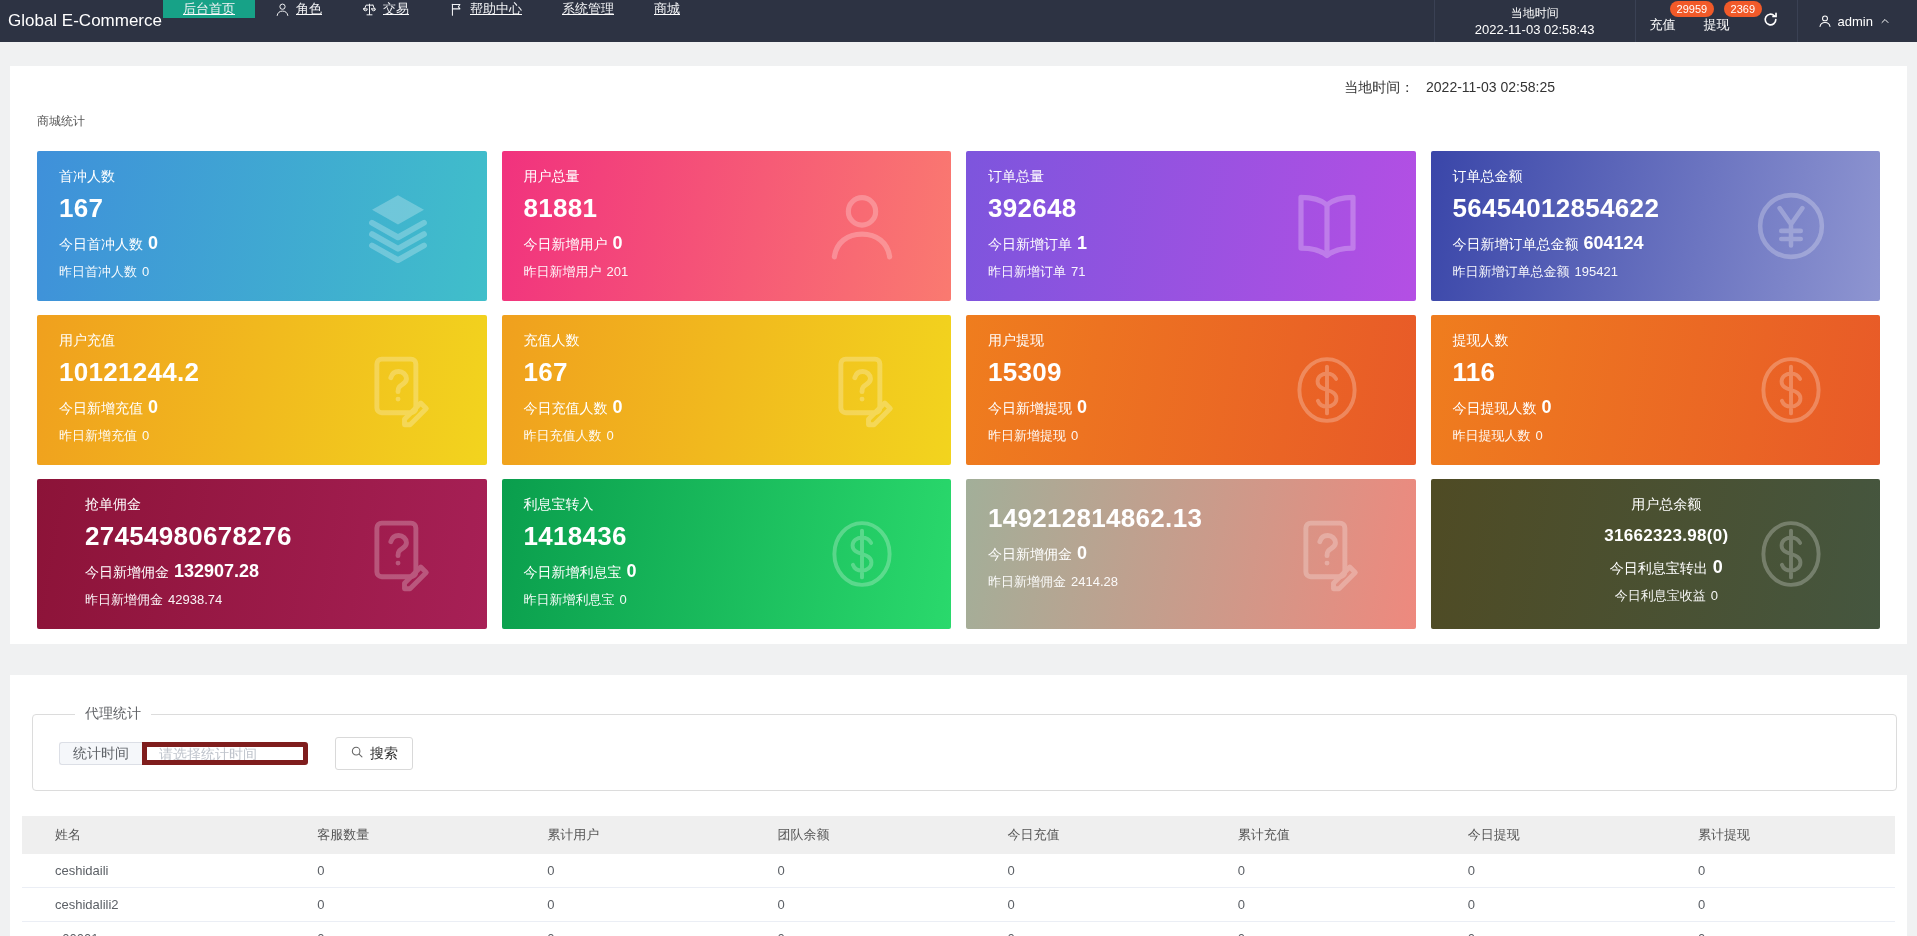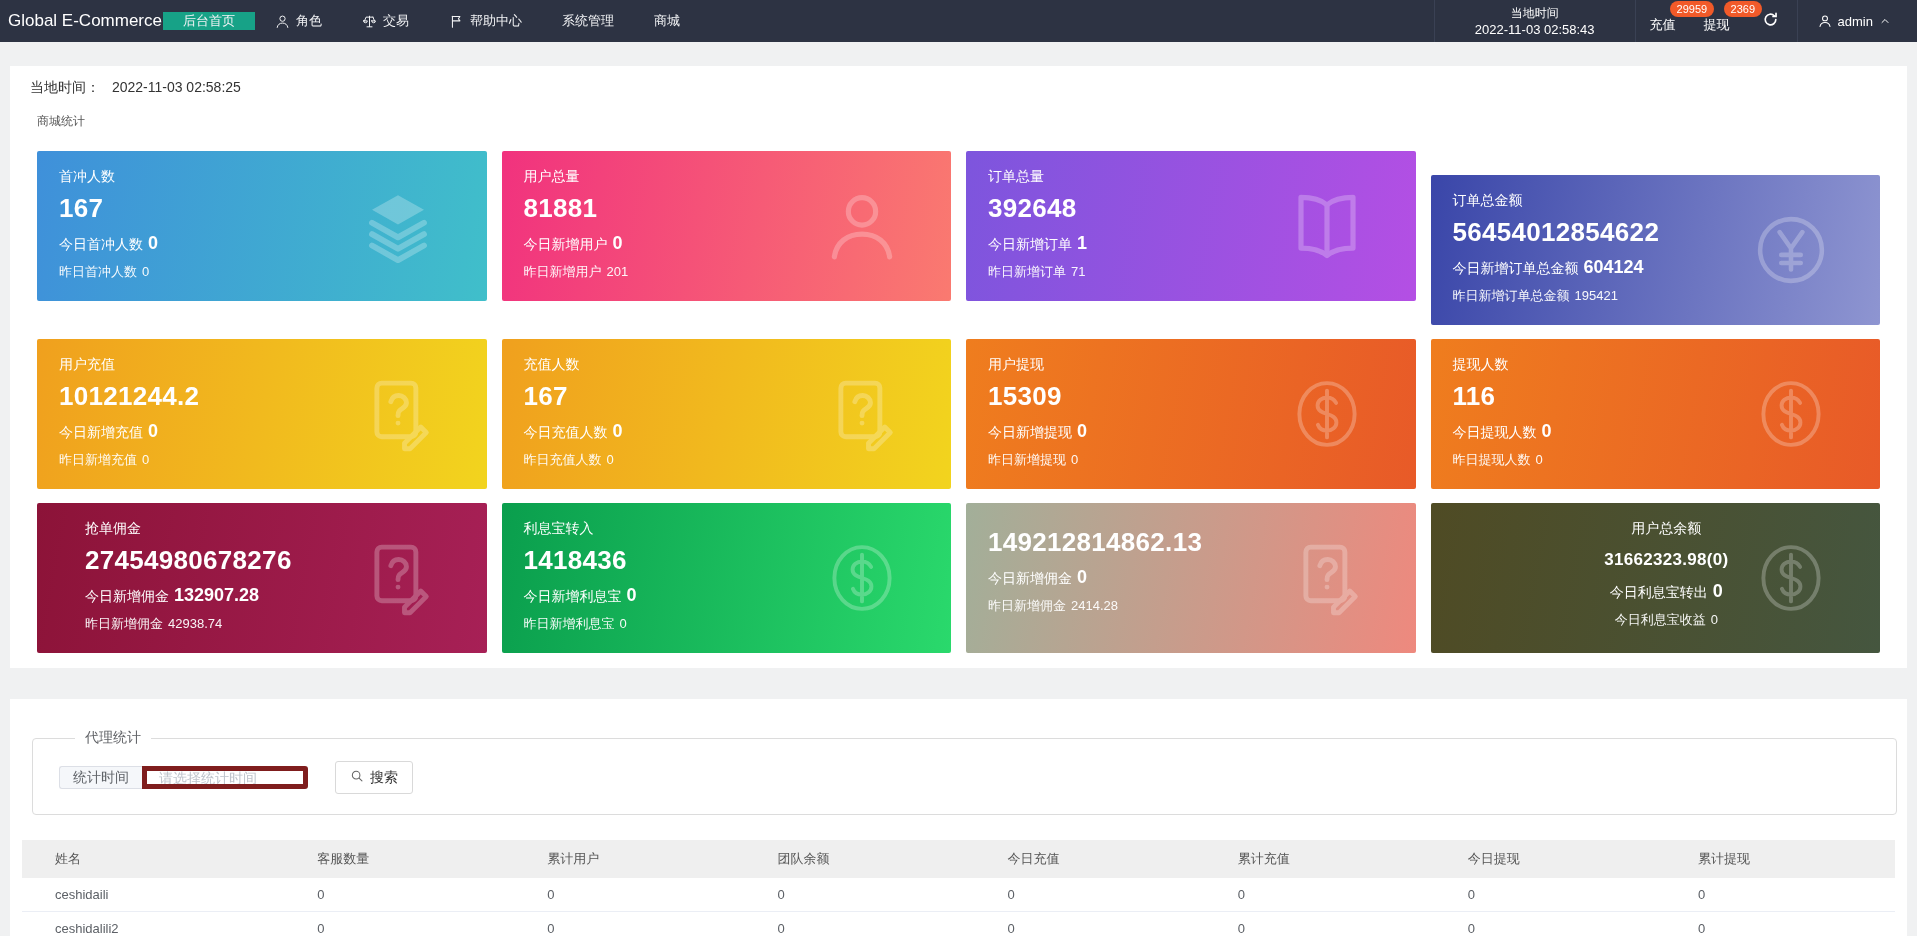--- a/index.html
+++ b/index.html
@@ -2,41 +2,41 @@
 <html><head>
 <meta charset="utf-8">
 <style>
   * { margin:0; padding:0; box-sizing:border-box; }
   html,body { width:1917px; height:936px; overflow:hidden; }
   body { background:#f0f1f2; font-family:"Liberation Sans","DejaVu Sans",sans-serif; }
 
   
   .topbar { height:42px; background:#2d3343; display:flex; align-items:stretch; color:#fff; }
   .brand { width:163px; display:flex; align-items:center; padding-left:8px; font-size:17px; white-space:nowrap; overflow:hidden; }
-  .main-nav { display:flex; align-items:center; }
+  .main-nav { display:flex; align-items:flex-start;text-decoration:underline; }
   .nav-item { display:flex; align-items:center; padding:0 20px; font-size:13px; cursor:pointer; color:#f2f3f5; }
   .nav-item.active { background:#17a287; }
   .nav-ic { width:15px; height:15px; margin-right:6px; display:inline-flex; }
   .nav-ic svg { width:100%; height:100%; }
   .topbar-right { margin-left:auto; display:flex; align-items:stretch; }
   .time-block { display:flex; flex-direction:column; justify-content:center; align-items:center; padding:0 40px; border-left:1px solid #3a4154; border-right:1px solid #3a4154; }
   .time-block .t1 { font-size:12px; line-height:16px; }
   .time-block .t2 { font-size:13px; line-height:17px; }
   .badge-item { position:relative; display:flex; align-items:center; padding:8px 14px 0 14px; font-size:13px; cursor:pointer; }
   .badge { position:absolute; top:1px; left:34px; background:#f15a29; border-radius:9px; padding:1px 7px; font-size:11px; line-height:14px; }
   .icon-btn { display:flex; align-items:center; padding:0 18px; cursor:pointer; }
   .icon-btn svg { width:17px; height:17px; }
   .admin-menu { display:flex; align-items:center; gap:6px; padding:0 26px 0 20px; font-size:13px; border-left:1px solid #3a4154; cursor:pointer; }
   .admin-menu .sm svg { width:14px; height:14px; display:block; }
   .admin-menu .caret svg { width:12px; height:12px; display:block; }
 
   
   .panel { background:#fff; margin:0 10px; }
   .panel1 { margin-top:24px; padding-bottom:15px; }
-  .time-row { padding-top:13px; text-align:left; padding-right:352px; font-size:14px; color:#333;padding-left:20px; }
+  .time-row { padding-top:13px; text-align:right; padding-right:352px; font-size:14px; color:#333;padding-left:20px; }
   .time-row .lbl { margin-right:8px; }
   .section-label { margin:16px 0 0 27px; font-size:12px; color:#555; }
 
   .stats-grid { display:grid; grid-template-columns:repeat(4,1fr); gap:14px 15px; margin:21px 27px 0 27px; }
   .card { position:relative; height:150px; border-radius:2px; color:#fff; padding:16px 0 0 22px; overflow:hidden; }
   .card-title { font-size:14px; line-height:18px; }
   .card-value { font-size:26px; line-height:38px; font-weight:bold; margin-top:4px; letter-spacing:.3px; }
   .card.small-value .card-value { font-size:17px; line-height:30px; margin-top:8px; }
   .card-line2 { font-size:14px; line-height:26px; margin-top:3px; }
   .card-line2 b { font-size:18px; margin-left:5px; }
@@ -174,21 +174,21 @@
       <div class="card" style="background: linear-gradient(100deg, rgb(125, 85, 221), rgb(180, 79, 228));">
         <div class="card-title">订单总量</div>
         <div class="card-value">392648</div>
         <div class="card-line2"><span>今日新增订单</span><b>1</b></div>
         <div class="card-line3"><span>昨日新增订单</span><span class="v">71</span></div>
         <span class="big-icon"><svg viewBox="0 0 24 24" fill="none" stroke="currentColor" stroke-width="1.6" stroke-linejoin="round">
             <path d="M12 5.5C10 3.8 7.3 3.2 4 3.2v15.6c3.3 0 6 .6 8 2.3 2-1.7 4.7-2.3 8-2.3V3.2c-3.3 0-6 .6-8 2.3z"></path>
             <path d="M12 5.5v15.6"></path>
           </svg></span>
       </div>
-      <div class="card" style="background: linear-gradient(100deg, rgb(58, 70, 169), rgb(142, 149, 209)); margin-top: 24px;">
+      <div class="card" style="background: linear-gradient(100deg, rgb(58, 70, 169), rgb(142, 149, 209));">
         <div class="card-title">订单总金额</div>
         <div class="card-value">56454012854622</div>
         <div class="card-line2"><span>今日新增订单总金额</span><b>604124</b></div>
         <div class="card-line3"><span>昨日新增订单总金额</span><span class="v">195421</span></div>
         <span class="big-icon"><svg viewBox="0 0 24 24" fill="none" stroke="currentColor" stroke-width="1.4">
             <circle cx="12" cy="12" r="9.5"></circle>
             <path stroke-linecap="round" d="m8.5 6.5 3.5 5 3.5-5M12 11.5V18M9 13.5h6M9 16h6"></path>
           </svg></span>
       </div>
       <div class="card" style="background: linear-gradient(100deg, rgb(240, 160, 30), rgb(242, 212, 30));">

